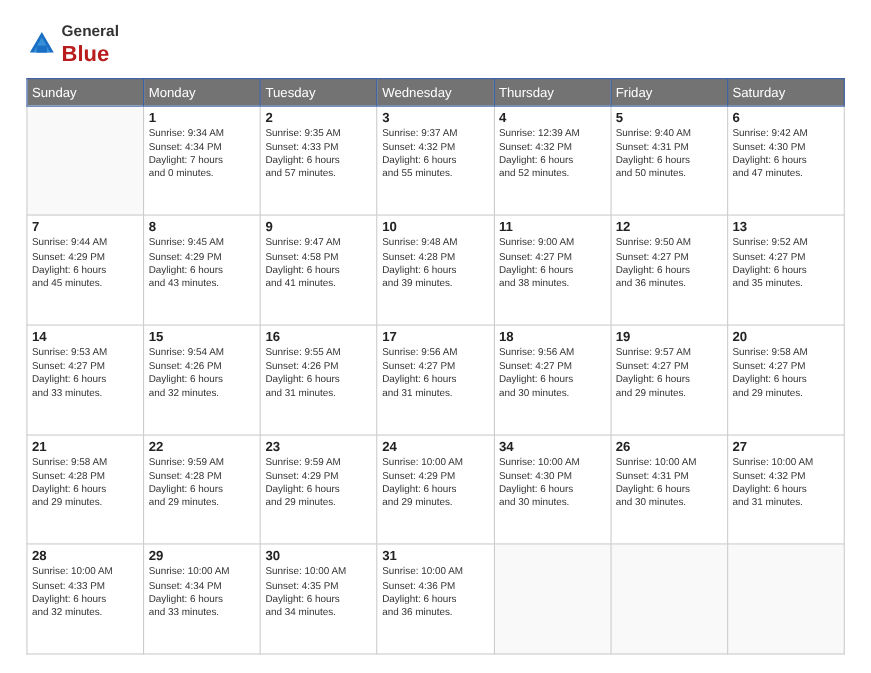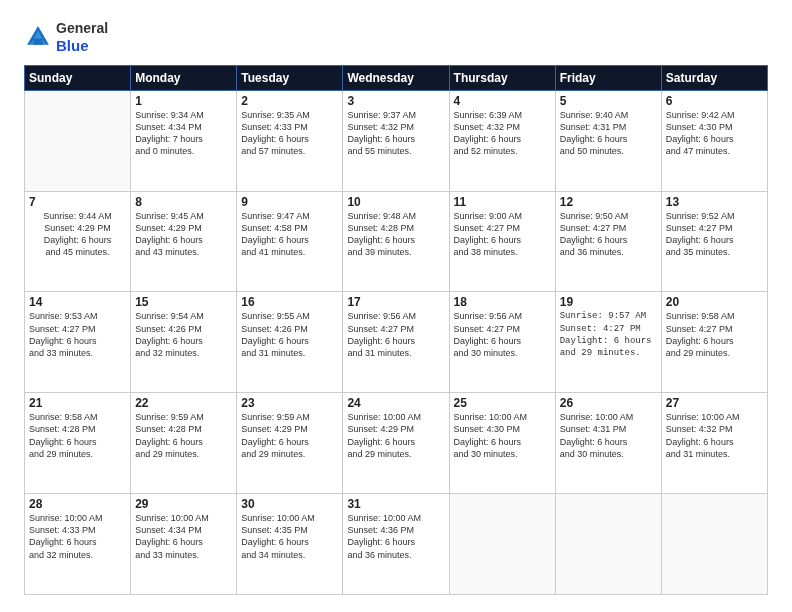--- a/index.html
+++ b/index.html
@@ -50,24 +50,24 @@
       color: #555;
       margin-top: 2px;
     }
     .calendar {
       flex: 1;
       border-collapse: collapse;
       width: 100%;
       table-layout: fixed;
     }
     .calendar th {
-      background-color: #0f172a;
+      background-color: #737373;
       color: white;
       font-size: 12px;
-      font-weight: bold;
+      font-weight: normal;
       padding: 5px 4px;
       text-align: left;
       border: 1px solid #3a62a8;
     }
     .calendar td {
       border: 1px solid #cccccc;
       vertical-align: top;
       padding: 3px 4px;
       font-size: 9.5px;
       color: #333;
@@ -93,21 +93,21 @@
 
 <div class="page">
   <div class="header">
     <div class="logo">
       <svg class="logo-icon" viewBox="0 0 36 36">
         <polygon points="18,4 32,28 4,28" fill="#1a6fc4"></polygon>
         <polygon points="18,10 28,28 8,28" fill="#4da6e8" opacity="0.6"></polygon>
         <rect x="12" y="20" width="12" height="8" fill="#1a6fc4"></rect>
       </svg>
       <div class="logo-text">
-          <div><span style="color:#333;font-weight:bold;font-size:14px;">General</span><br><span style="color:#1d4ed8;font-weight:bold;font-size:15px;">Blue</span></div>
+          <div><span style="color:#333;font-weight:bold;font-size:14px;">General</span><br><span style="color:#b91c1c;font-weight:bold;font-size:20px;">Blue</span></div>
         </div>
     </div>
     <div class="title-block">
       <div class="month-title"></div>
       <div class="location"></div>
     </div>
   </div>
 
   <table class="calendar">
     <thead>
@@ -140,21 +140,21 @@
           </td>
           <td>
             <div class="day-number">3</div>
             <div class="day-info" style="white-space: pre-line;">Sunrise: 9:37 AM
 Sunset: 4:32 PM
 Daylight: 6 hours
 and 55 minutes.</div>
           </td>
           <td>
             <div class="day-number">4</div>
-            <div class="day-info" style="white-space: pre-line;">Sunrise: 6:39 AM
+            <div class="day-info" style="white-space: pre-line;">Sunrise: 12:39 AM
 Sunset: 4:32 PM
 Daylight: 6 hours
 and 52 minutes.</div>
           </td>
           <td>
             <div class="day-number">5</div>
             <div class="day-info" style="white-space: pre-line;">Sunrise: 9:40 AM
 Sunset: 4:31 PM
 Daylight: 6 hours
 and 50 minutes.</div>
@@ -163,21 +163,21 @@
             <div class="day-number">6</div>
             <div class="day-info" style="white-space: pre-line;">Sunrise: 9:42 AM
 Sunset: 4:30 PM
 Daylight: 6 hours
 and 47 minutes.</div>
           </td>
         </tr>
         <tr>
           <td>
             <div class="day-number">7</div>
-            <div class="day-info" style="white-space: pre-line; text-align: center;">Sunrise: 9:44 AM
+            <div class="day-info" style="white-space: pre-line;">Sunrise: 9:44 AM
 Sunset: 4:29 PM
 Daylight: 6 hours
 and 45 minutes.</div>
           </td>
           <td>
             <div class="day-number">8</div>
             <div class="day-info" style="white-space: pre-line;">Sunrise: 9:45 AM
 Sunset: 4:29 PM
 Daylight: 6 hours
 and 43 minutes.</div>
@@ -249,21 +249,21 @@
           </td>
           <td>
             <div class="day-number">18</div>
             <div class="day-info" style="white-space: pre-line;">Sunrise: 9:56 AM
 Sunset: 4:27 PM
 Daylight: 6 hours
 and 30 minutes.</div>
           </td>
           <td>
             <div class="day-number">19</div>
-            <div class="day-info" style="white-space: pre-line; font-family: Liberation Mono, monospace;">Sunrise: 9:57 AM
+            <div class="day-info" style="white-space: pre-line;">Sunrise: 9:57 AM
 Sunset: 4:27 PM
 Daylight: 6 hours
 and 29 minutes.</div>
           </td>
           <td>
             <div class="day-number">20</div>
             <div class="day-info" style="white-space: pre-line;">Sunrise: 9:58 AM
 Sunset: 4:27 PM
 Daylight: 6 hours
 and 29 minutes.</div>
@@ -292,21 +292,21 @@
 and 29 minutes.</div>
           </td>
           <td>
             <div class="day-number">24</div>
             <div class="day-info" style="white-space: pre-line;">Sunrise: 10:00 AM
 Sunset: 4:29 PM
 Daylight: 6 hours
 and 29 minutes.</div>
           </td>
           <td>
-            <div class="day-number">25</div>
+            <div class="day-number">34</div>
             <div class="day-info" style="white-space: pre-line;">Sunrise: 10:00 AM
 Sunset: 4:30 PM
 Daylight: 6 hours
 and 30 minutes.</div>
           </td>
           <td>
             <div class="day-number">26</div>
             <div class="day-info" style="white-space: pre-line;">Sunrise: 10:00 AM
 Sunset: 4:31 PM
 Daylight: 6 hours

